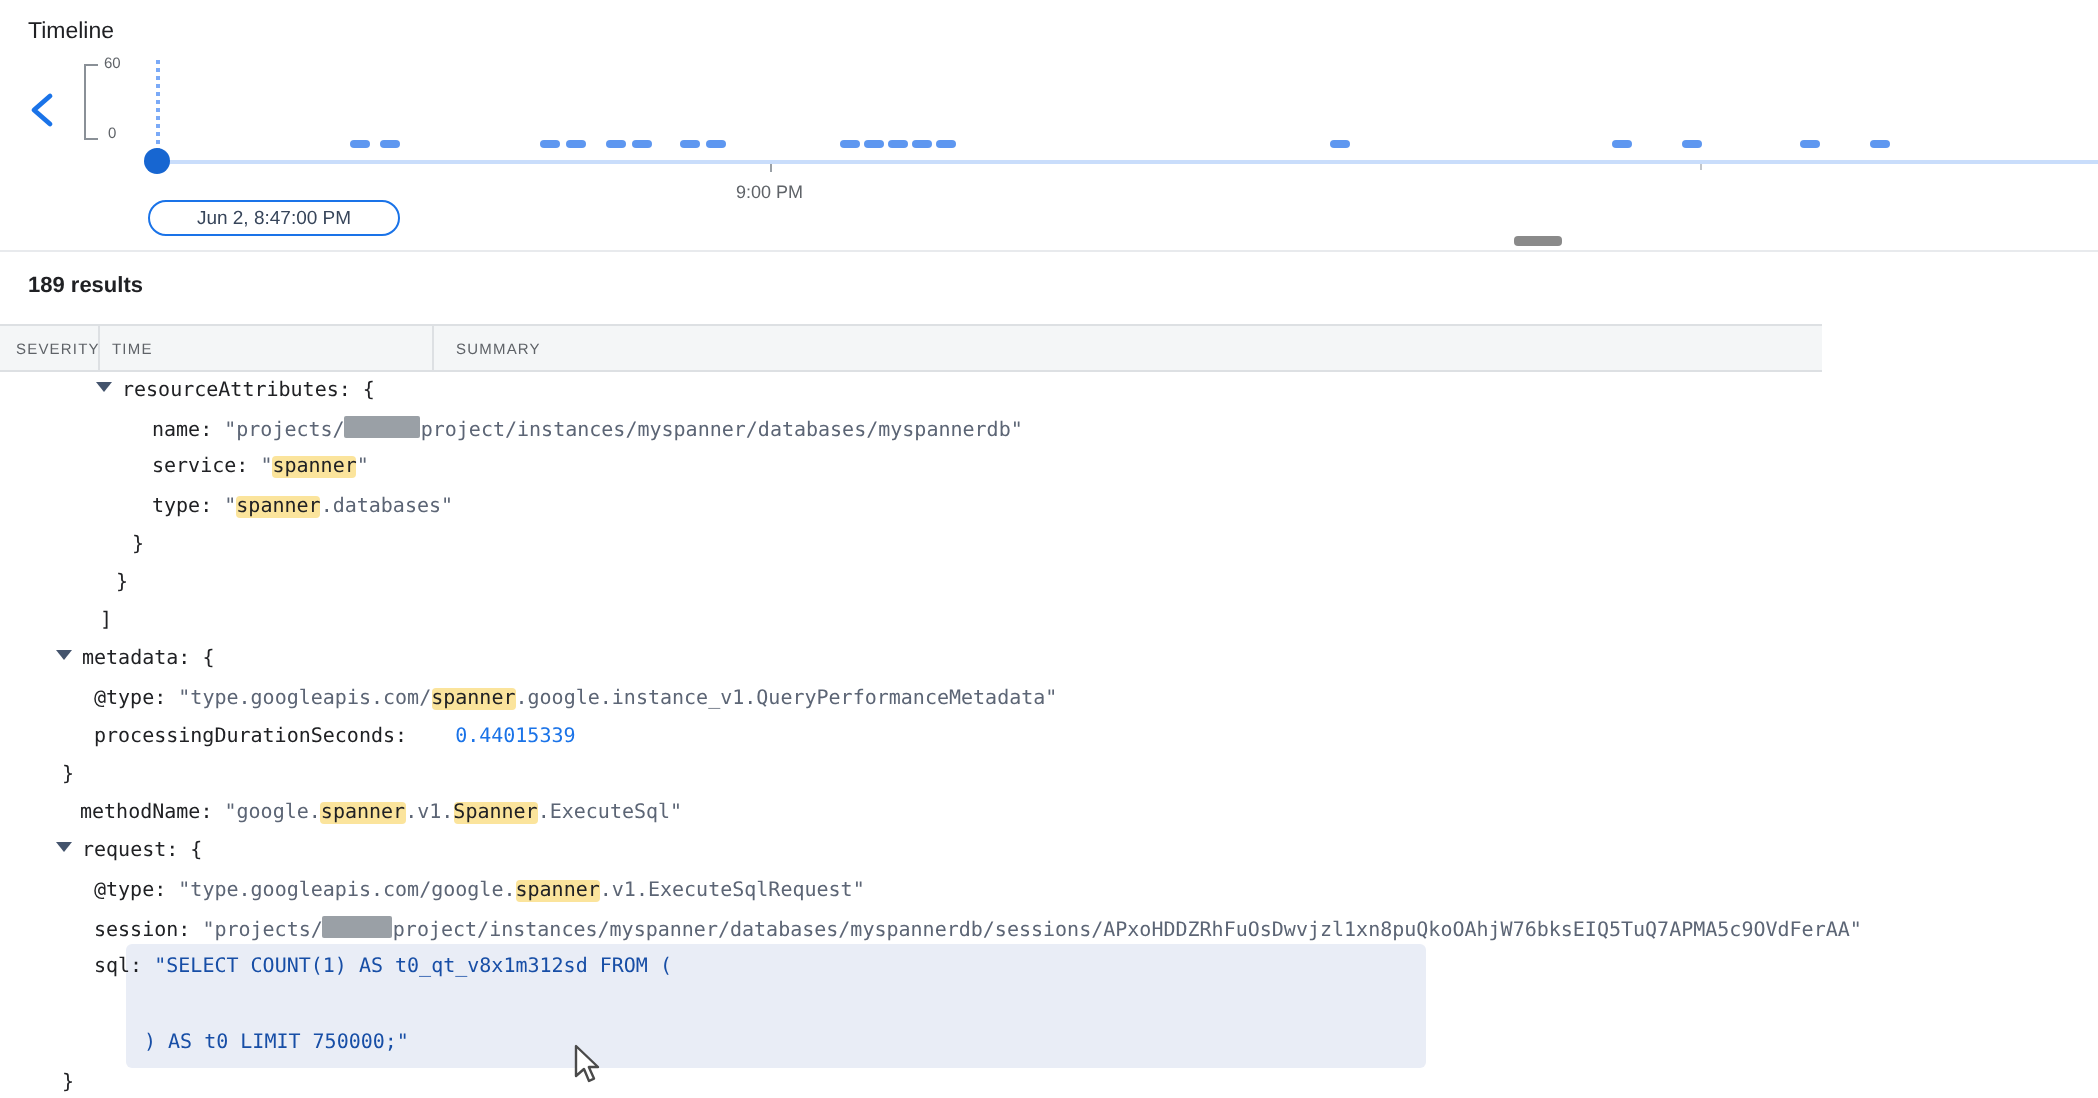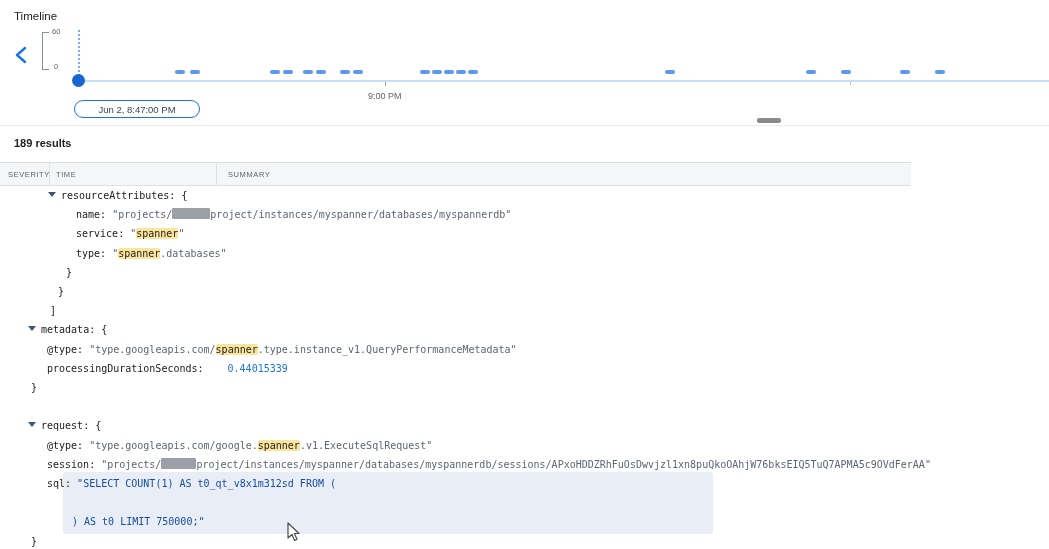--- a/index.html
+++ b/index.html
@@ -114,23 +114,24 @@
   <div id="log">
     <div class="sqlbox"></div>
   <div class="log-line" style="top: 189px; left: 48px;"><span class="tri"></span><span class="seg-key">resourceAttributes: {</span></div>
       <div class="log-line" style="top: 208.2px; left: 76px;"><span class="seg-key">name: </span><span class="seg-str">"projects/</span><span class="seg-redact" style="width: 38px;"></span><span class="seg-str">project/instances/myspanner/databases/myspannerdb"</span></div>
       <div class="log-line" style="top: 227.4px; left: 76px;"><span class="seg-key">service: </span><span class="seg-str">"</span><span class="seg-hl">spanner</span><span class="seg-str">"</span></div>
       <div class="log-line" style="top: 246.6px; left: 76px;"><span class="seg-key">type: </span><span class="seg-str">"</span><span class="seg-hl">spanner</span><span class="seg-str">.databases"</span></div>
       <div class="log-line" style="top: 265.8px; left: 66px;"><span class="seg-plain">}</span></div>
       <div class="log-line" style="top: 285px; left: 58px;"><span class="seg-plain">}</span></div>
       <div class="log-line" style="top: 304.2px; left: 50px;"><span class="seg-plain">]</span></div>
       <div class="log-line" style="top: 323.4px; left: 28px;"><span class="tri"></span><span class="seg-key">metadata: {</span></div>
-      <div class="log-line" style="top: 342.6px; left: 47px;"><span class="seg-key">@type: </span><span class="seg-str">"type.googleapis.com/</span><span class="seg-hl">spanner</span><span class="seg-str">.type.instance_v1.QueryPerformanceMetadata"</span></div>
+      <div class="log-line" style="top: 342.6px; left: 47px;"><span class="seg-key">@type: </span><span class="seg-str">"type.googleapis.com/</span><span class="seg-hl">spanner</span><span class="seg-str">.google.instance_v1.QueryPerformanceMetadata"</span></div>
       <div class="log-line" style="top: 361.8px; left: 47px;"><span class="seg-key">processingDurationSeconds: </span><span class="seg-num">0.44015339</span></div>
       <div class="log-line" style="top: 381px; left: 31px;"><span class="seg-plain">}</span></div>
+      <div class="log-line" style="top: 400.2px; left: 40px;"><span class="seg-key">methodName: </span><span class="seg-str">"google.</span><span class="seg-hl">spanner</span><span class="seg-str">.v1.</span><span class="seg-hl">Spanner</span><span class="seg-str">.ExecuteSql"</span></div>
       <div class="log-line" style="top: 419.4px; left: 28px;"><span class="tri"></span><span class="seg-key">request: {</span></div>
       <div class="log-line" style="top: 438.6px; left: 47px;"><span class="seg-key">@type: </span><span class="seg-str">"type.googleapis.com/google.</span><span class="seg-hl">spanner</span><span class="seg-str">.v1.ExecuteSqlRequest"</span></div>
       <div class="log-line" style="top: 457.8px; left: 47px;"><span class="seg-key">session: </span><span class="seg-str">"projects/</span><span class="seg-redact" style="width: 35px;"></span><span class="seg-str">project/instances/myspanner/databases/myspannerdb/sessions/APxoHDDZRhFuOsDwvjzl1xn8puQkoOAhjW76bksEIQ5TuQ7APMA5c9OVdFerAA"</span></div>
       <div class="log-line" style="top: 477px; left: 47px;"><span class="seg-key">sql: </span><span class="seg-sql">"SELECT COUNT(1) AS t0_qt_v8x1m312sd FROM (</span></div>
       <div class="log-line" style="top: 515.4px; left: 72px;"><span class="seg-sql">) AS t0 LIMIT 750000;"</span></div>
       <div class="log-line" style="top: 534.6px; left: 31px;"><span class="seg-plain">}</span></div>
     </div>
 
   <svg class="cursor" width="14" height="21" viewBox="0 0 14 21">
     <path d="M1,1 L1,16 L5,12.5 L7.5,18.5 L10,17.3 L7.4,11.5 L12,11.5 Z" fill="#ffffff" stroke="#4a4a4a" stroke-width="1.2" stroke-linejoin="round"></path>

